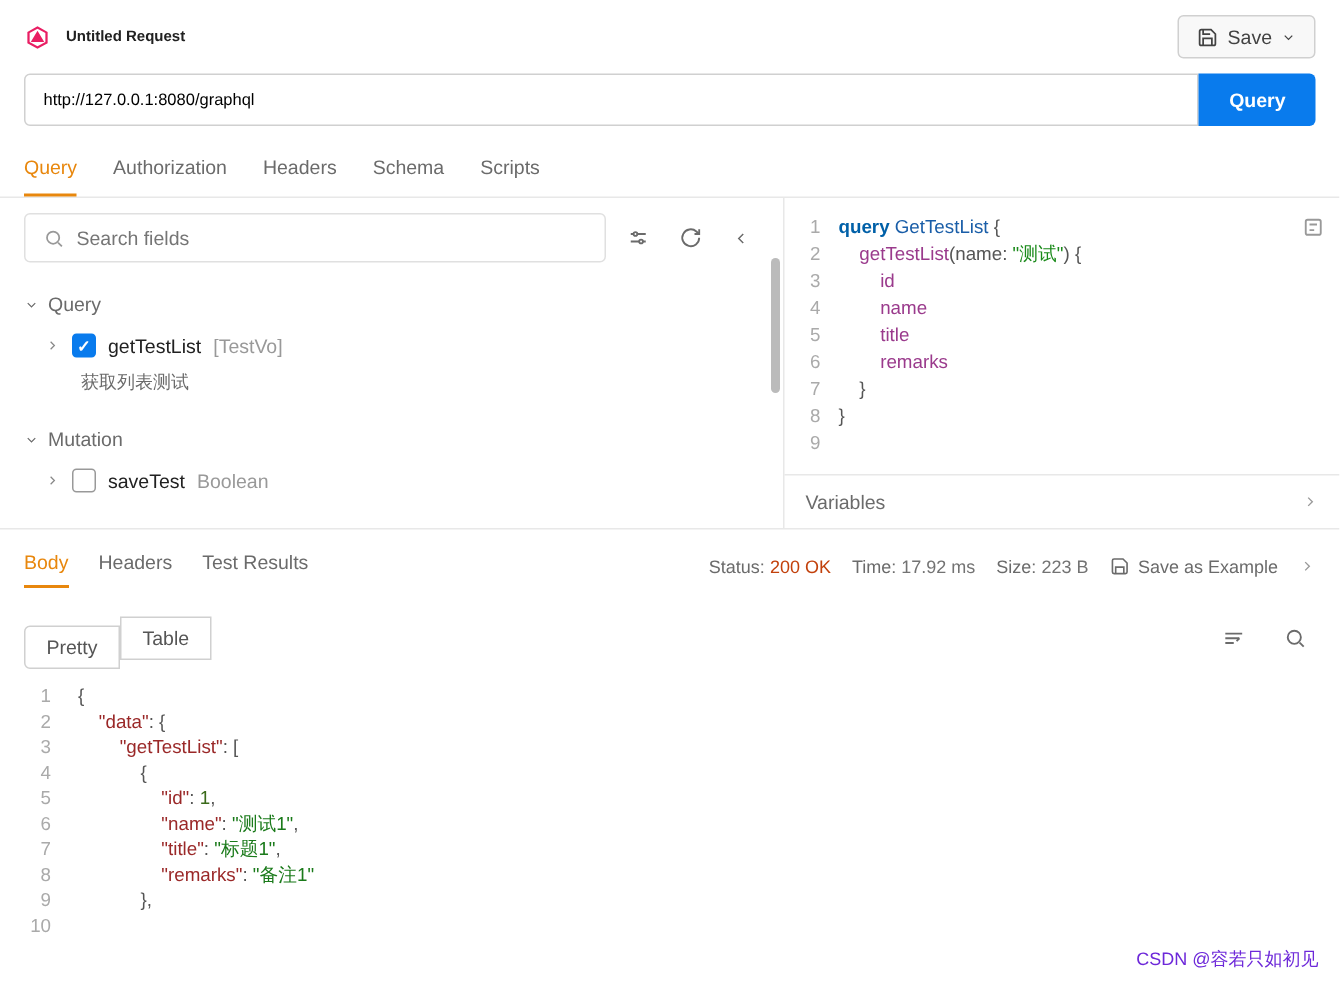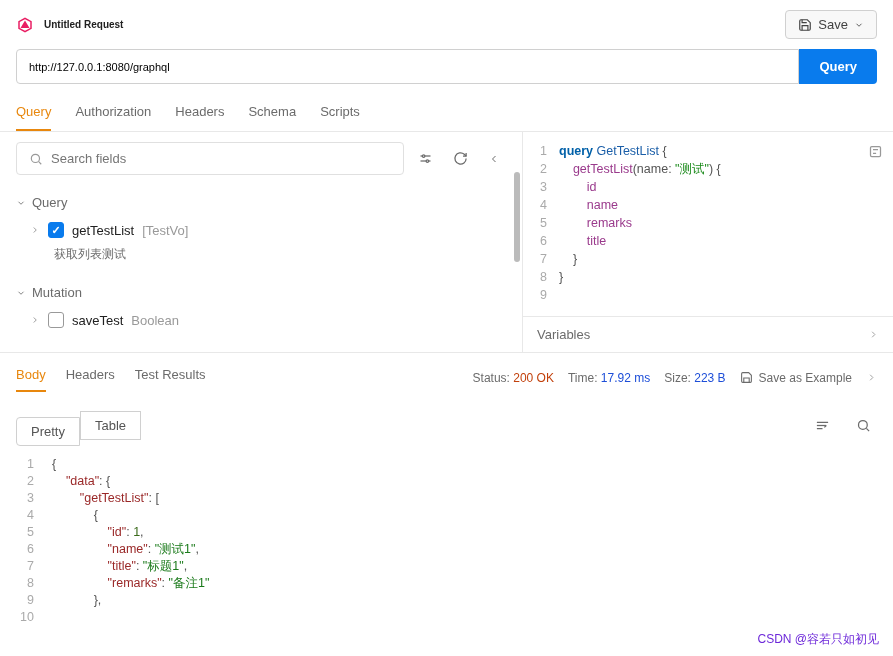--- a/index.html
+++ b/index.html
@@ -53,21 +53,21 @@
     .proto-icon { position: absolute; right: 10px; top: 12px; color: #999; }
     
     .vars-bar { padding: 10px 14px; border-top: 1px solid #e8e8e8; color: #6b6b6b; font-size: 13px; cursor: pointer; display: flex; justify-content: space-between; align-items: center; }
     
     .resp-bar { display: flex; justify-content: space-between; align-items: center; padding: 10px 16px 4px; border-top: 1px solid #e8e8e8; }
     .resp-tabs { display: flex; gap: 20px; align-items: flex-end; }
     .resp-tab { padding: 4px 0 8px; color: #6b6b6b; font-size: 13px; cursor: pointer; border-bottom: 2px solid transparent; }
     .resp-tab.active { color: #e8870d; border-bottom-color: #e8870d; }
     .resp-info { display: flex; gap: 14px; align-items: center; font-size: 12px; color: #6b6b6b; }
     .status-ok { color: #c2410c; }
-    .time-val, .size-val { color: #1d4ed8; }
+    .time-val, .size-val { color: #737373; }
     .save-ex { display: flex; gap: 6px; align-items: center; cursor: pointer; }
     
     .view-tabs { display: flex; padding: 8px 16px; gap: 0; align-items: center; }
     .view-tab { padding: 6px 14px; border: 1px solid #d0d0d0; background: #fff; cursor: pointer; font-size: 13px; color: #555; }
     .view-tab.active { background: #fff; }
     .view-tab:first-child { border-radius: 4px 0 0 4px; margin-top: 13px; }
     .view-tab:last-child { border-radius: 0 4px 4px 0; border-left: none; background: #f4f4f4; }
     .view-right { margin-left: auto; display: flex; gap: 14px; }
     
     .resp-editor { display: flex; font-family: "Consolas", "Monaco", monospace; font-size: 12.5px; padding: 2px 16px; }
@@ -213,22 +213,22 @@
           <div>6</div>
           <div>7</div>
           <div>8</div>
           <div>9</div>
         </div>
       <div class="code" id="editor-code">
           <div class="code-line"><span class="kw">query </span><span class="fn">GetTestList </span><span class="brace">{</span></div>
           <div class="code-line"><span>    </span><span class="field">getTestList</span><span class="brace">(</span><span class="arg">name</span><span class="brace">: </span><span class="str">"测试"</span><span class="brace">) {</span></div>
           <div class="code-line"><span>        </span><span class="field">id</span></div>
           <div class="code-line"><span>        </span><span class="field">name</span></div>
+          <div class="code-line"><span>        </span><span class="field">title</span></div>
           <div class="code-line"><span>        </span><span class="field">remarks</span></div>
-          <div class="code-line"><span>        </span><span class="field">title</span></div>
           <div class="code-line"><span>    </span><span class="brace">}</span></div>
           <div class="code-line"><span class="brace">}</span></div>
           <div class="code-line"><span></span></div>
         </div>
       <span class="proto-icon">
           <svg width="15" height="15" viewBox="0 0 24 24" fill="none" stroke="currentColor" stroke-width="2">
             <rect x="4" y="4" width="16" height="16" rx="2"></rect>
             <line x1="8" y1="9" x2="16" y2="9"></line>
             <line x1="8" y1="15" x2="13" y2="15"></line>
           </svg>

